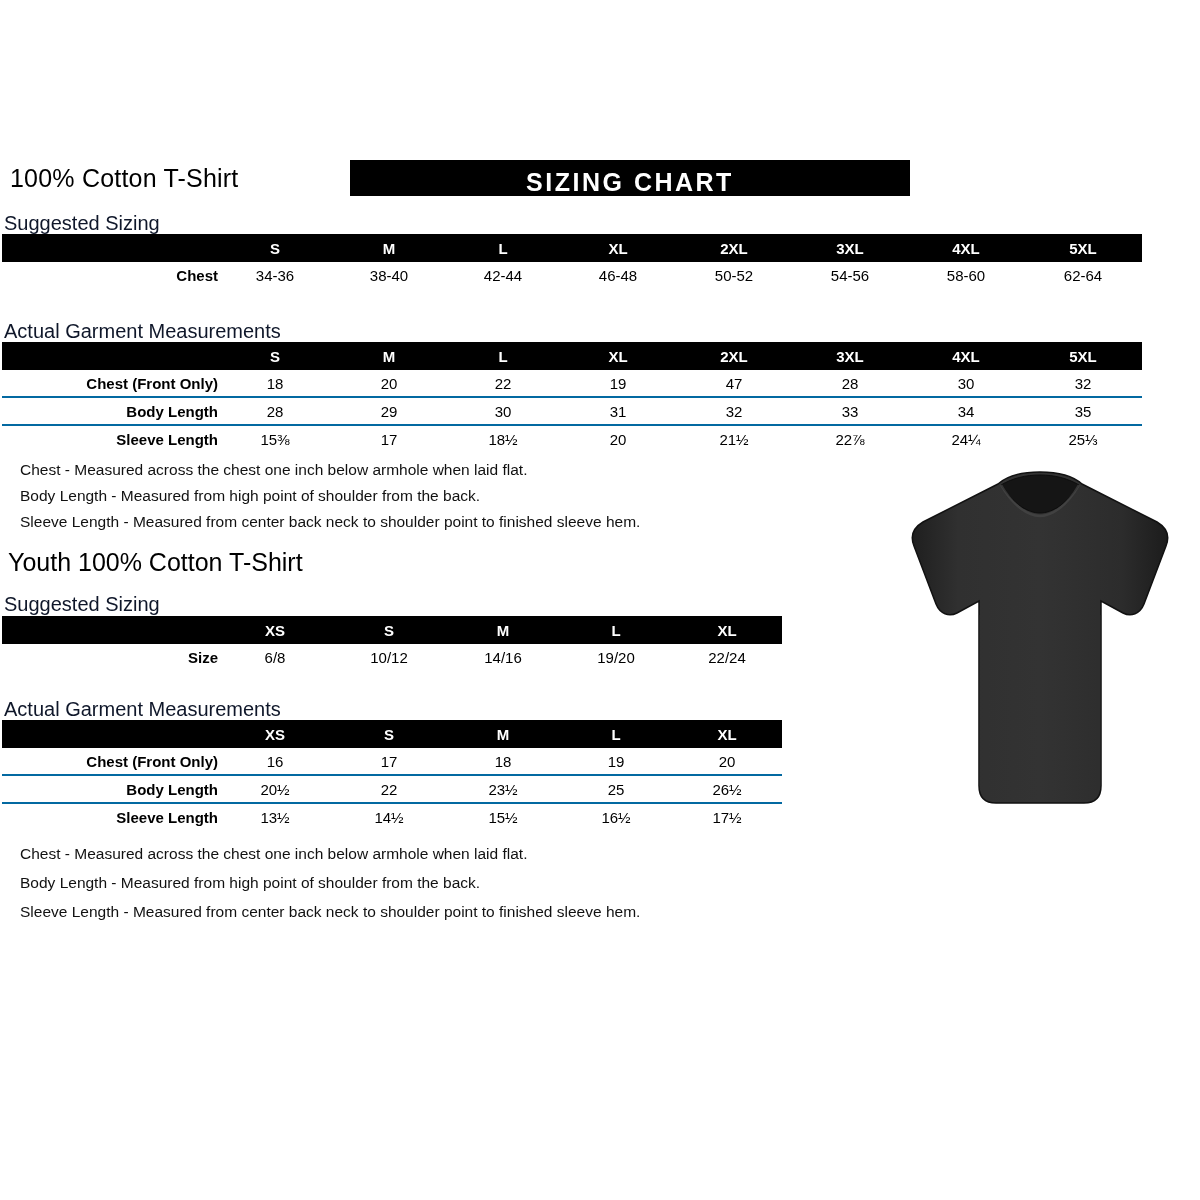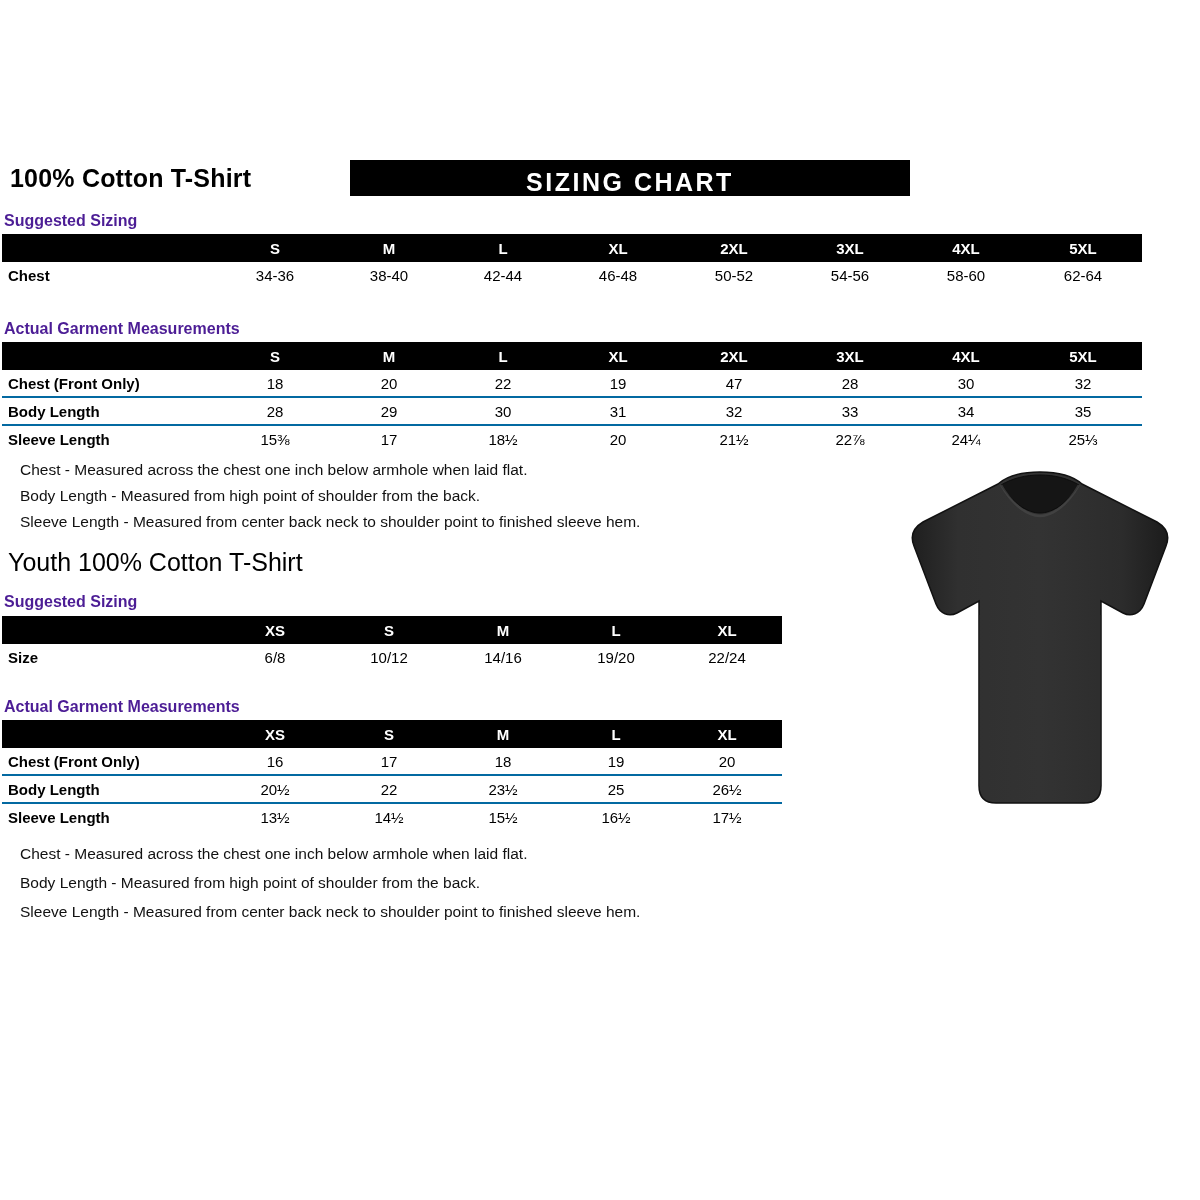--- a/index.html
+++ b/index.html
@@ -28,21 +28,21 @@
     left: 10px;
     top: 160px;
     width: 1180px;
     height: 44px;
   }
   .main-title {
     position: absolute;
     left: 0;
     top: 4px;
     font-size: 25px;
-    font-weight: 700;
+    font-weight: 400;
     letter-spacing: 0.2px;
     white-space: nowrap;
   }
   .sizing-banner {
     position: absolute;
     left: 340px;
     top: 0;
     width: 560px;
     height: 36px;
     background: #000000;
@@ -55,23 +55,23 @@
     line-height: 44px;
     text-align: center;
     color: #ffffff;
     font-size: 25px;
     font-weight: bold;
     letter-spacing: 2.5px;
   }
 
   .sub-label {
     position: absolute;
-    font-size: 16px;
-    font-weight: 700;
-    color: #4c1d95;
+    font-size: 20px;
+    font-weight: 400;
+    color: #0f172a;
     white-space: nowrap;
   }
 
   .section-title {
     position: absolute;
     font-size: 25px;
     font-weight: 400;
     white-space: nowrap;
   }
 
@@ -95,21 +95,21 @@
     color: #ffffff;
     font-weight: bold;
     font-size: 15px;
     height: 28px;
   }
   table.chart thead th.rowhead {
     text-align: left;
     padding-left: 6px;
   }
   table.chart tbody td.rowhead {
-    text-align: left;
+    text-align: right;
     padding-left: 6px;
     font-weight: bold;
     font-size: 15px;
   }
   table.chart tbody tr td {
     border-bottom: 2px solid #0369a1;
   }
   table.chart tbody tr.noborder td {
     border-bottom: none;
   }

